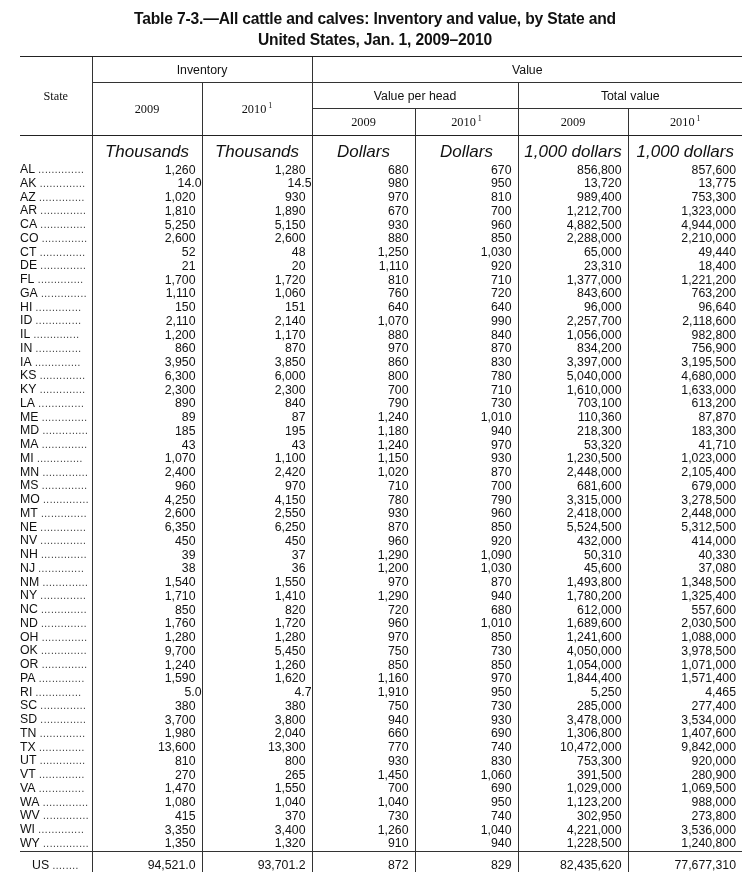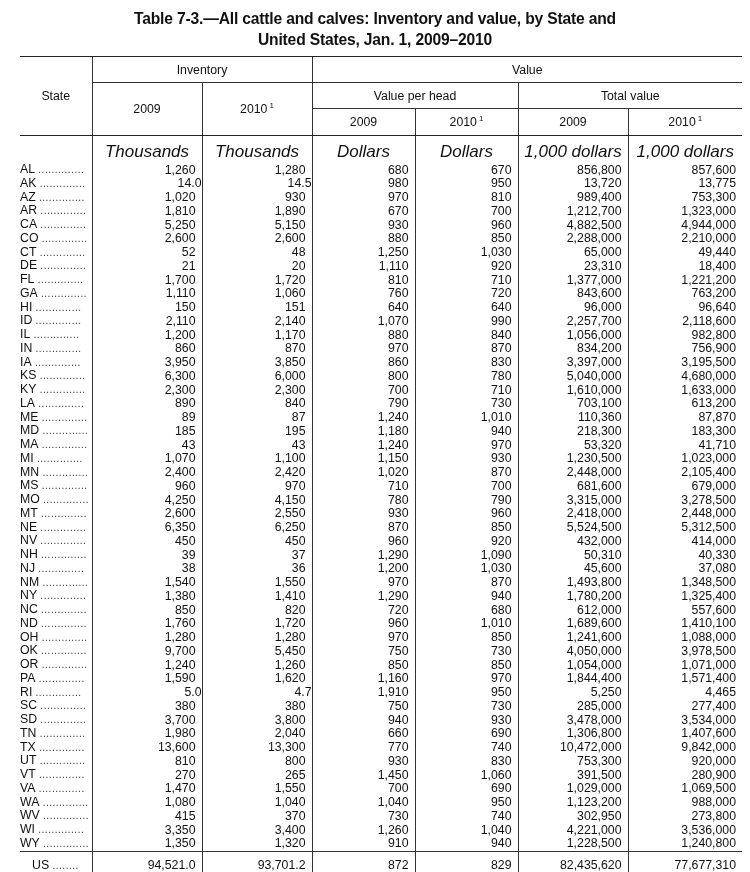--- a/index.html
+++ b/index.html
@@ -14,21 +14,21 @@
   col.c4 { width: 103px; }
   col.c5 { width: 110px; }
   col.c6 { width: 114px; }
   thead th { font-weight: normal; text-align: center; padding: 0; }
   .topline th { border-top: 1.5px solid #222; }
   .h1 th { height: 25px; }
   .h2 th { height: 25px; }
   .h3 th { height: 26px; }
   .bl { border-left: 1px solid #333; }
   .bb { border-bottom: 1px solid #333; }
-  .bbh { border-bottom: 1.5px solid #222; }
+  .bbh { border-bottom: 1.5px solid #222; font-family: Liberation Serif, serif; }
   sup { font-size: 8px; vertical-align: top; position: relative; top: -1px; margin-left: 2px; }
   .units td { font-style: italic; text-align: center; height: 18px; padding-top: 6px; font-size: 17px; }
   tbody.data td { height: 12.75px; line-height: 12.75px; padding: 0 6px 0 0; text-align: right; white-space: nowrap; }
   tbody.data td.state { text-align: left; padding: 0 0 0 0; overflow: hidden; }
   .state span.dots { color: #333; letter-spacing: 0.5px; font-size: 10px; }
   td.tenths { padding-right: 0 !important; }
   .total td { border-top: 1px solid #333; border-bottom: 1.5px solid #222; height: 24px; text-align: right; padding-right: 6px; }
   .total td.state { text-align: left; padding-left: 12px; }
   .foot { position: absolute; left: 34px; top: 826px; font-size: 12px; line-height: 15px; }
   .foot sup { margin-left: 0; margin-right: 2px; }
@@ -356,21 +356,21 @@
         <td class="state"><span>NM</span><span class="dots"> ..............</span></td>
         <td class="bl">1,540</td>
         <td class="bl">1,550</td>
         <td class="bl">970</td>
         <td class="bl">870</td>
         <td class="bl">1,493,800</td>
         <td class="bl">1,348,500</td>
       </tr>
       <tr>
         <td class="state"><span>NY</span><span class="dots"> ..............</span></td>
-        <td class="bl">1,380</td>
+        <td class="bl">1,710</td>
         <td class="bl">1,410</td>
         <td class="bl">1,290</td>
         <td class="bl">940</td>
         <td class="bl">1,780,200</td>
         <td class="bl">1,325,400</td>
       </tr>
       <tr>
         <td class="state"><span>NC</span><span class="dots"> ..............</span></td>
         <td class="bl">850</td>
         <td class="bl">820</td>
@@ -379,21 +379,21 @@
         <td class="bl">612,000</td>
         <td class="bl">557,600</td>
       </tr>
       <tr>
         <td class="state"><span>ND</span><span class="dots"> ..............</span></td>
         <td class="bl">1,760</td>
         <td class="bl">1,720</td>
         <td class="bl">960</td>
         <td class="bl">1,010</td>
         <td class="bl">1,689,600</td>
-        <td class="bl">1,410,100</td>
+        <td class="bl">2,030,500</td>
       </tr>
       <tr>
         <td class="state"><span>OH</span><span class="dots"> ..............</span></td>
         <td class="bl">1,280</td>
         <td class="bl">1,280</td>
         <td class="bl">970</td>
         <td class="bl">850</td>
         <td class="bl">1,241,600</td>
         <td class="bl">1,088,000</td>
       </tr>

